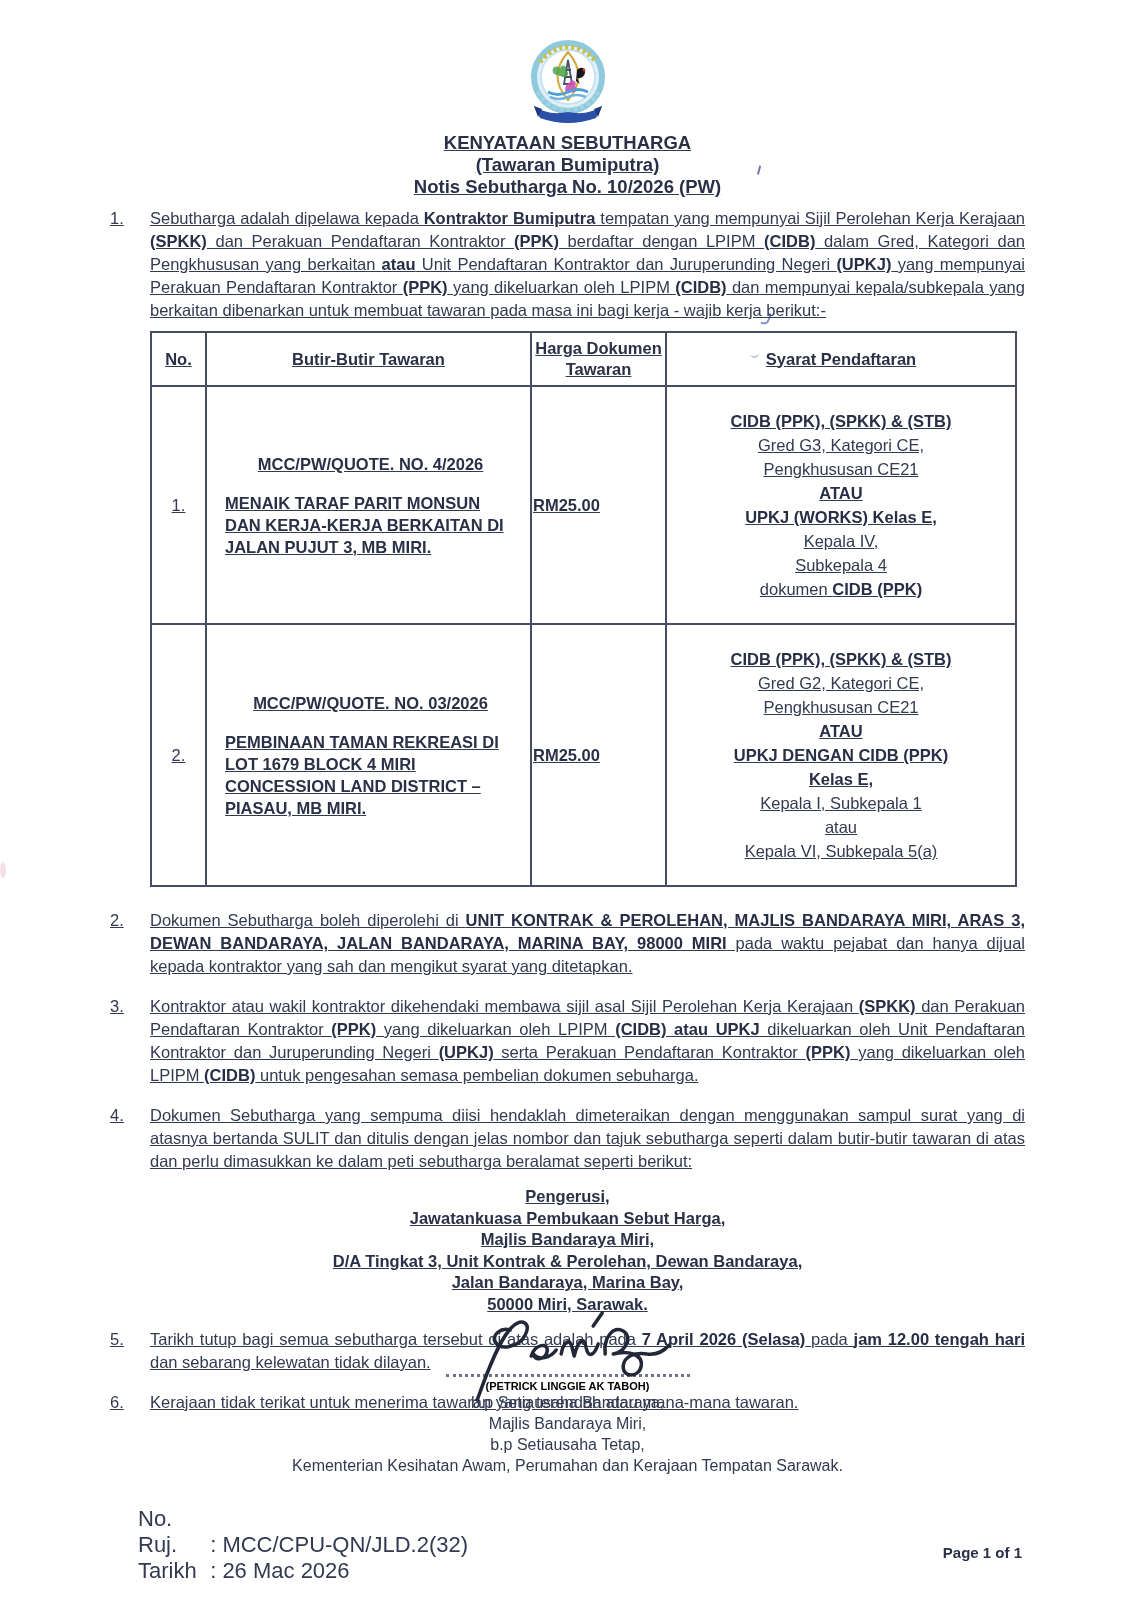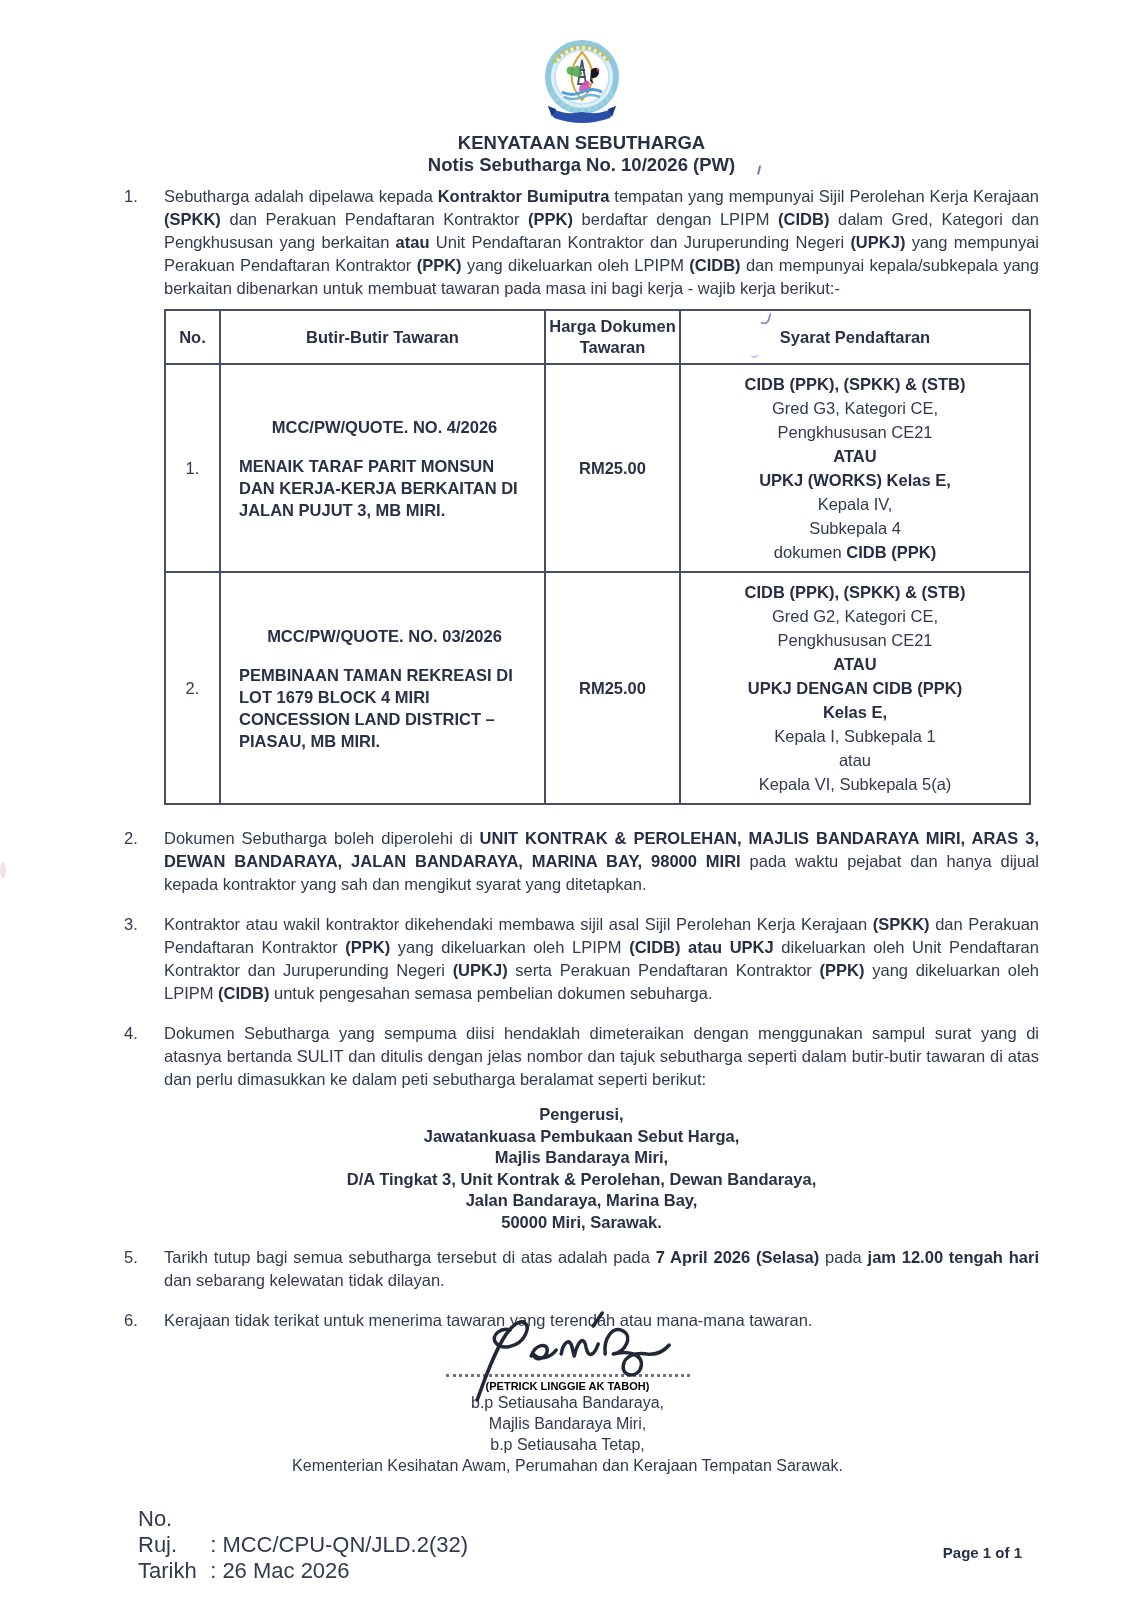--- a/index.html
+++ b/index.html
@@ -5,43 +5,43 @@
   html,body{margin:0;padding:0;background:#d9d9d9;}
   .page{
     position:relative;
     width:1138px;height:1600px;
     margin:0 auto;
     background:#ffffff;
     font-family:"Liberation Sans", sans-serif;
     color:#323a50;
     overflow:hidden;
   }
-  .inner{position:absolute;left:124px;top:0;width:915px;}
+  .inner{position:absolute;left:110px;top:0;width:915px;text-decoration:underline;}
   
   .crest{display:block;margin:40px auto 6px auto;}
   .title-line{text-align:center;font-weight:bold;font-size:18.5px;line-height:22px;color:#2a3147;}
   
   .clause{display:flex;margin-top:17px;font-size:16.5px;line-height:23px;}
   .clause .num{flex:0 0 40px;}
   .clause .body{flex:1;text-align:justify;}
   .clause .body b, b{font-weight:bold;color:#272e45;}
   .first-clause{margin-top:9px;}
   
   table.quote{border-collapse:collapse;margin:9px 0 0 40px;width:865px;table-layout:fixed;}
   table.quote th, table.quote td{border:2px solid #474e63;vertical-align:middle;}
   table.quote th{font-size:16.5px;font-weight:bold;padding:5px 3px;line-height:21px;color:#2a3147;}
   .col-no{width:55px;}
   .col-butir{width:325px;}
   .col-harga{width:135px;}
   .col-syarat{width:350px;}
   .cell-no{text-align:center;font-size:16.5px;}
   .cell-butir{padding:12px 14px 12px 18px;font-weight:bold;font-size:16.5px;line-height:22px;color:#2a3147;}
   .cell-butir .ref{margin-bottom:17px;text-align:center;}
-  .cell-harga{text-align:center;font-weight:bold;font-size:16.5px;color:#2a3147;}
-  .cell-syarat{text-align:center;font-size:16.5px;line-height:24px;padding:7px 6px;}
+  .cell-harga{text-align:left;font-weight:bold;font-size:16.5px;color:#2a3147;}
+  .cell-syarat{text-align:center;font-size:16.5px;line-height:24px;padding:22px 6px;}
   
   .address{margin-top:13px;text-align:center;font-weight:bold;font-size:16.5px;line-height:21.5px;color:#2a3147;}
   
   .sigblock{position:absolute;top:1300px;left:110px;width:915px;text-align:center;}
   .sig-svg{position:absolute;top:4px;left:50%;transform:translateX(-52%);z-index:2;}
   .sig-rest{padding-top:74px;}
   .dotline{width:244px;margin:0 auto;border-bottom:3px dotted #6f7588;height:0;}
   .sig-name{font-weight:bold;font-size:11px;margin-top:3px;color:#000000;}
   .sig-lines{font-size:16px;line-height:21px;}
   
@@ -78,20 +78,21 @@
       <circle cx="64" cy="30" r="1.4" fill="#d33"></circle>
       <path d="M34,34 c-4,-6 2,-10 6,-6 c2,-4 8,-2 6,3 c4,1 2,7 -3,6 z" fill="#4aa34a" opacity=".85"></path>
       <path d="M46,46 c-3,6 3,10 5,5 c3,4 8,-1 4,-5 c3,-3 -2,-8 -5,-4 z" fill="#cf4fb0" opacity=".9"></path>
       <path d="M28,52 q10,5 20,0 q10,-5 20,0" fill="none" stroke="#4e9fd4" stroke-width="3"></path>
       <path d="M30,57 q9,4 18,0 q9,-4 18,0" fill="none" stroke="#6fb5e0" stroke-width="2.5"></path>
       <path d="M14,66 q14,10 34,6 q20,4 34,-6 l-6,12 q-28,10 -56,0 Z" fill="#2b50a8"></path>
       <path d="M14,66 l8,3 l-4,8 z M82,66 l-8,3 l4,8 z" fill="#1d3a80"></path>
     </svg>
 
     <div class="title-line">KENYATAAN SEBUTHARGA</div>
+    <div class="title-line">(Tawaran Bumiputra)</div>
     <div class="title-line">Notis Sebutharga No. 10/2026 (PW)</div>
 
     <div class="clause first-clause">
       <div class="num">1.</div>
       <div class="body"><span>Sebutharga adalah dipelawa kepada </span><b>Kontraktor Bumiputra</b><span> tempatan yang mempunyai Sijil Perolehan Kerja Kerajaan </span><b>(SPKK)</b><span> dan Perakuan Pendaftaran Kontraktor </span><b>(PPK)</b><span> berdaftar dengan LPIPM </span><b>(CIDB)</b><span> dalam Gred, Kategori dan Pengkhususan yang berkaitan </span><b>atau</b><span> Unit Pendaftaran Kontraktor dan Juruperunding Negeri </span><b>(UPKJ)</b><span> yang mempunyai Perakuan Pendaftaran Kontraktor </span><b>(PPK)</b><span> yang dikeluarkan oleh LPIPM </span><b>(CIDB)</b><span> dan mempunyai kepala/subkepala yang berkaitan dibenarkan untuk membuat tawaran pada masa ini bagi kerja - wajib kerja berikut:-</span></div>
     </div>
 
     <table class="quote">
       <colgroup>
         <col class="col-no">

